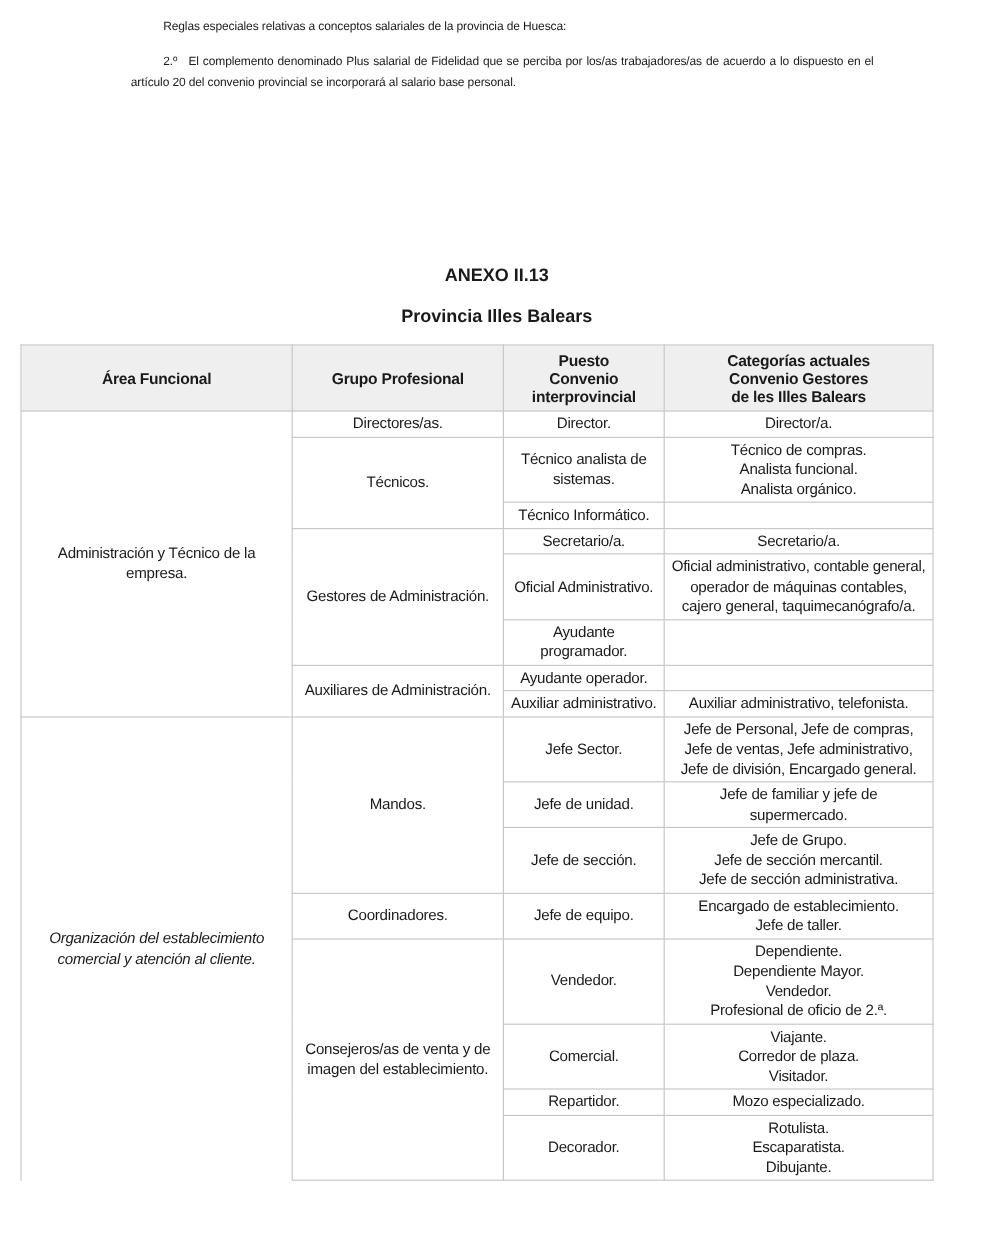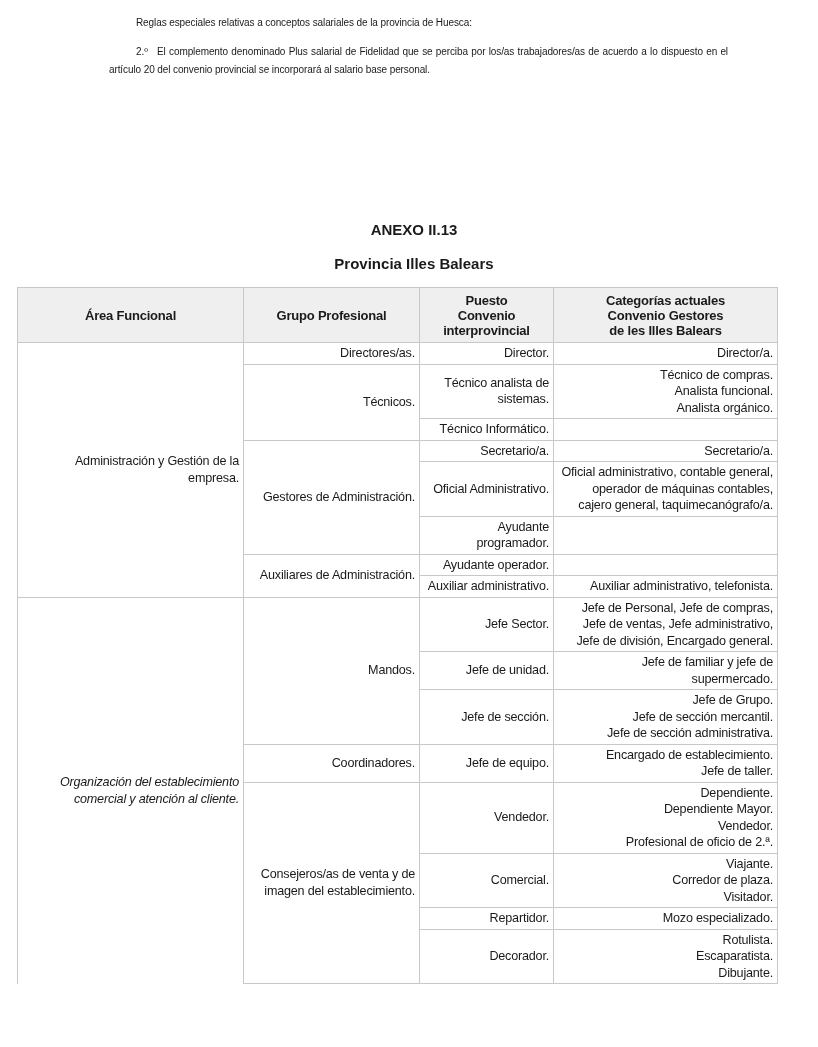--- a/index.html
+++ b/index.html
@@ -19,21 +19,21 @@
     font-weight: bold; font-size: 15px;
   }
   .h1 { top: 221px; }
   .h2 { top: 255px; }
   table.grid {
     position: absolute; left: 17px; top: 287px;
     border-collapse: collapse; table-layout: fixed;
     font-size: 12.6px; line-height: 16.5px; letter-spacing: -0.2px;
   }
   table.grid td, table.grid th {
-    border: 1px solid #c8c8c8; padding: 2px 4px; vertical-align: middle; text-align: right;
+    border: 1px solid #c8c8c8; padding: 2px 4px; vertical-align: middle; text-align: center;
   }
   table.grid th {
     background: #efefef; font-weight: bold; text-align: center; font-size: 13px;
     line-height: 15px; height: 54px; padding: 0 4px;
   }
   .c1 { width: 226px; } .c2 { width: 176px; } .c3 { width: 134px; } .c4 { width: 224px; }
   .line { display: block; }
   .cutoff { border-bottom: none !important; font-style: italic; }
 </style>
 </head>
@@ -64,21 +64,21 @@
       </th>
       <th>
         <span class="line">Categorías actuales</span>
         <span class="line">Convenio Gestores</span>
         <span class="line">de les Illes Balears</span>
       </th>
     </tr>
   </thead>
   <tbody id="tbody">
       <tr>
-        <td rowspan="8">Administración y Gestión de la empresa.</td>
+        <td rowspan="8">Administración y Técnico de la empresa.</td>
         <td rowspan="1">Directores/as.</td>
         <td>Director.</td>
         <td>
           <span class="line">Director/a.</span>
         </td>
       </tr>
       <tr>
         <td rowspan="2">Técnicos.</td>
         <td>Técnico analista de sistemas.</td>
         <td>

